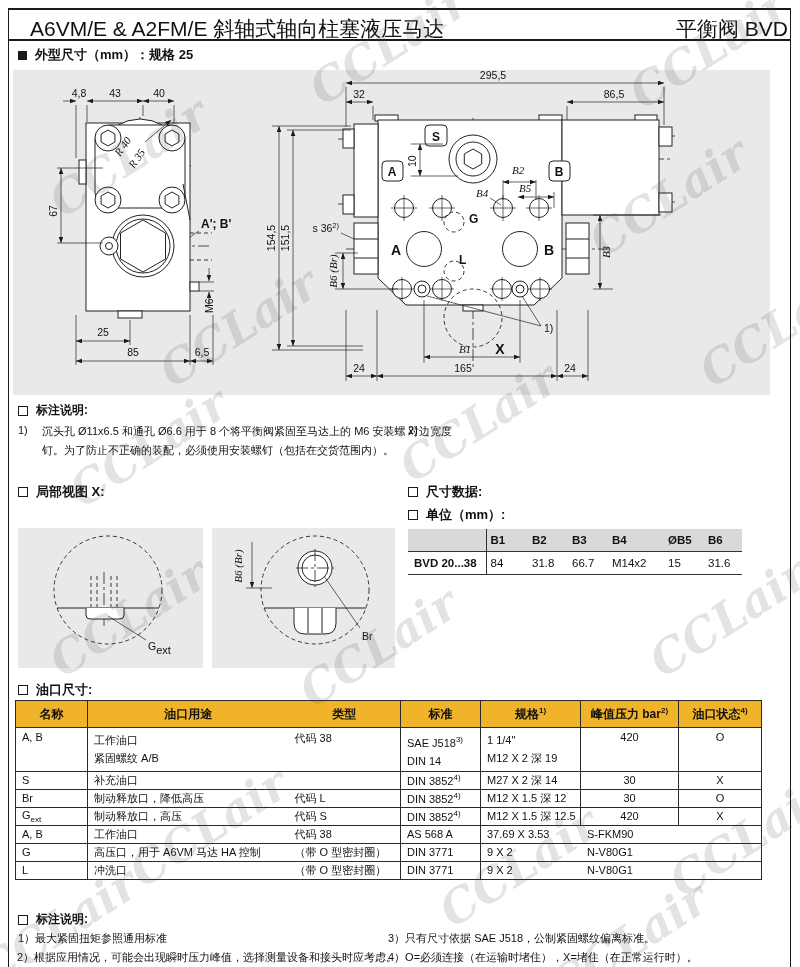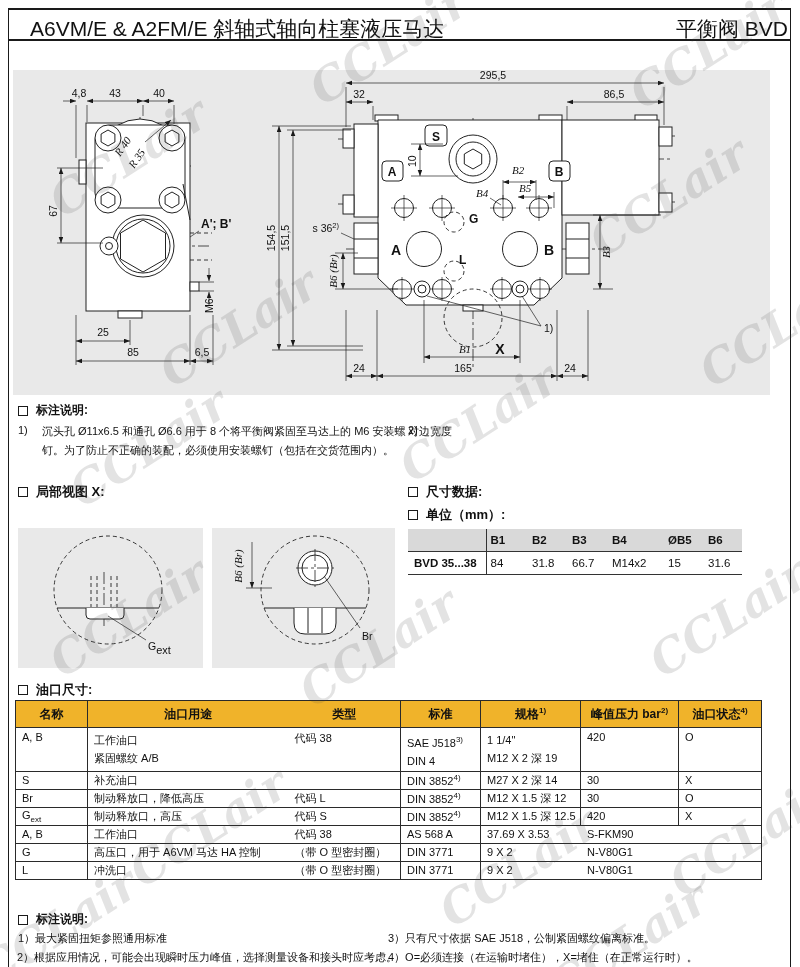--- a/index.html
+++ b/index.html
@@ -23,21 +23,21 @@
   table.dims tr.hd td{background:#d9d9d9;font-weight:bold;border-bottom:1.3px solid #333;}
   table.dims tr.bd td{border-bottom:1.3px solid #333;}
   table.dims td.lbl{font-weight:bold;border-right:1.3px solid #333;padding-left:6px;}
   
   table.ports{position:absolute;left:15px;top:700px;border-collapse:collapse;table-layout:fixed;
               width:746px;font-size:11px;}
   table.ports td,table.ports th{border:1px solid #2a2a2a;padding:1px 6px;vertical-align:middle;
               white-space:nowrap;overflow:hidden;}
   table.ports th{background:#f0b32a;font-size:12px;font-weight:bold;height:24px;}
   table.ports .noR{border-right:none;} table.ports .noL{border-left:none;}
-  table.ports td.ctr{} table.ports th.lft{text-align:center;}
+  table.ports td.ctr{text-align:center;} table.ports th.lft{text-align:center;}
   table.ports tr.two td{vertical-align:top;padding-top:3px;}
   table.ports tr.two div{line-height:18px;}
   table.ports .specwrap span.s1{display:inline-block;width:100px;}
   
   .wm{position:absolute;font:italic bold 46px "DejaVu Serif",serif;color:rgba(70,70,70,.15);
       transform:rotate(-33deg);white-space:nowrap;pointer-events:none;}
   
   svg text{fill:#111;stroke:none;font-family:"Liberation Sans",sans-serif;font-size:10.5px;}
   svg text.b{font-weight:bold;font-size:12px;}
   svg text.bb{font-weight:bold;font-size:14px;}
@@ -52,20 +52,24 @@
 <div class="page">
 
   <div class="rule" style="left:8px;right:9px;top:8px;height:1.5px;"></div>
   <div class="rule" style="left:8px;right:9px;top:39px;height:2px;"></div>
   <div class="rule" style="left:8px;top:8px;bottom:0;width:1.2px;"></div>
   <div class="rule" style="left:790px;top:8px;bottom:0;width:1.2px;"></div>
 
   <div class="h-title" style="left:30px;top:15px;">A6VM/E &amp; A2FM/E 斜轴式轴向柱塞液压马达</div>
   <div class="h-title" style="right:12px;top:15px;text-align:center;">平衡阀 BVD</div>
 
+  <div class="sec" style="left:18px;top:46px;">
+    <span class="bullet-solid"></span>
+    <span>外型尺寸（mm）：规格 25</span>
+  </div>
 
   <div class="panel" style="left:13px;top:70px;width:757px;height:325px;">
     <svg width="757" height="325" viewBox="0 0 757 325">
       <defs>
         <marker id="ar" markerWidth="10" markerHeight="8" refX="9" refY="3.5" orient="auto-start-reverse">
           <path d="M0,0L9,3.5L0,7Z" fill="#1a1a1a"></path>
         </marker>
       </defs>
       <g stroke="#222" fill="none" stroke-width="1">
 
@@ -390,21 +394,21 @@
         <tr class="hd">
       <td class="lbl"></td>
       <td>B1</td>
       <td>B2</td>
       <td>B3</td>
       <td>B4</td>
       <td>ØB5</td>
       <td>B6</td>
     </tr>
     <tr class="bd">
-      <td class="lbl">BVD 35...38</td>
+      <td class="lbl">BVD 20...38</td>
       <td>84</td>
       <td>31.8</td>
       <td>66.7</td>
       <td>M14x2</td>
       <td>15</td>
       <td>31.6</td>
     </tr>
   </tbody>
     </table>
 
@@ -435,21 +439,21 @@
     </tr>
     <tr class="two">
       <td>A, B</td>
       <td class="noR">
             <div>工作油口</div>
             <div>紧固螺纹 A/B</div>
           </td>
       <td class="noL">代码 38</td>
       <td>
             <div><span>SAE J518</span><sup class="sm">3)</sup></div>
-            <div>DIN 4</div>
+            <div>DIN 14</div>
           </td>
       <td>
             <div>1 1/4"</div>
             <div>M12 X 2 深 19</div>
           </td>
       <td class="ctr">420</td>
       <td class="ctr">O</td>
     </tr>
     <tr>
       <td>S</td>

